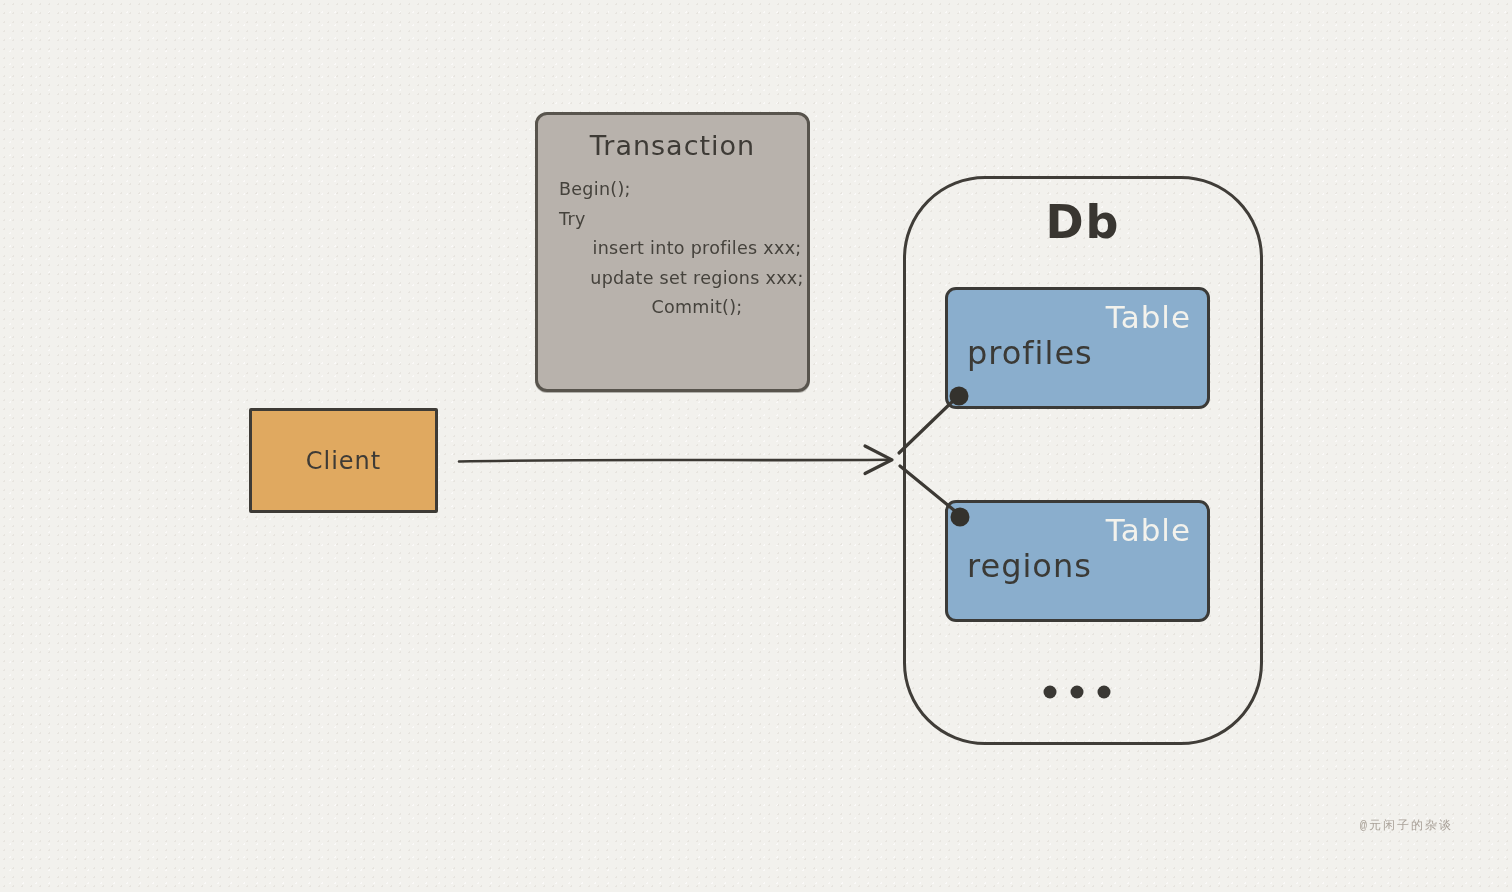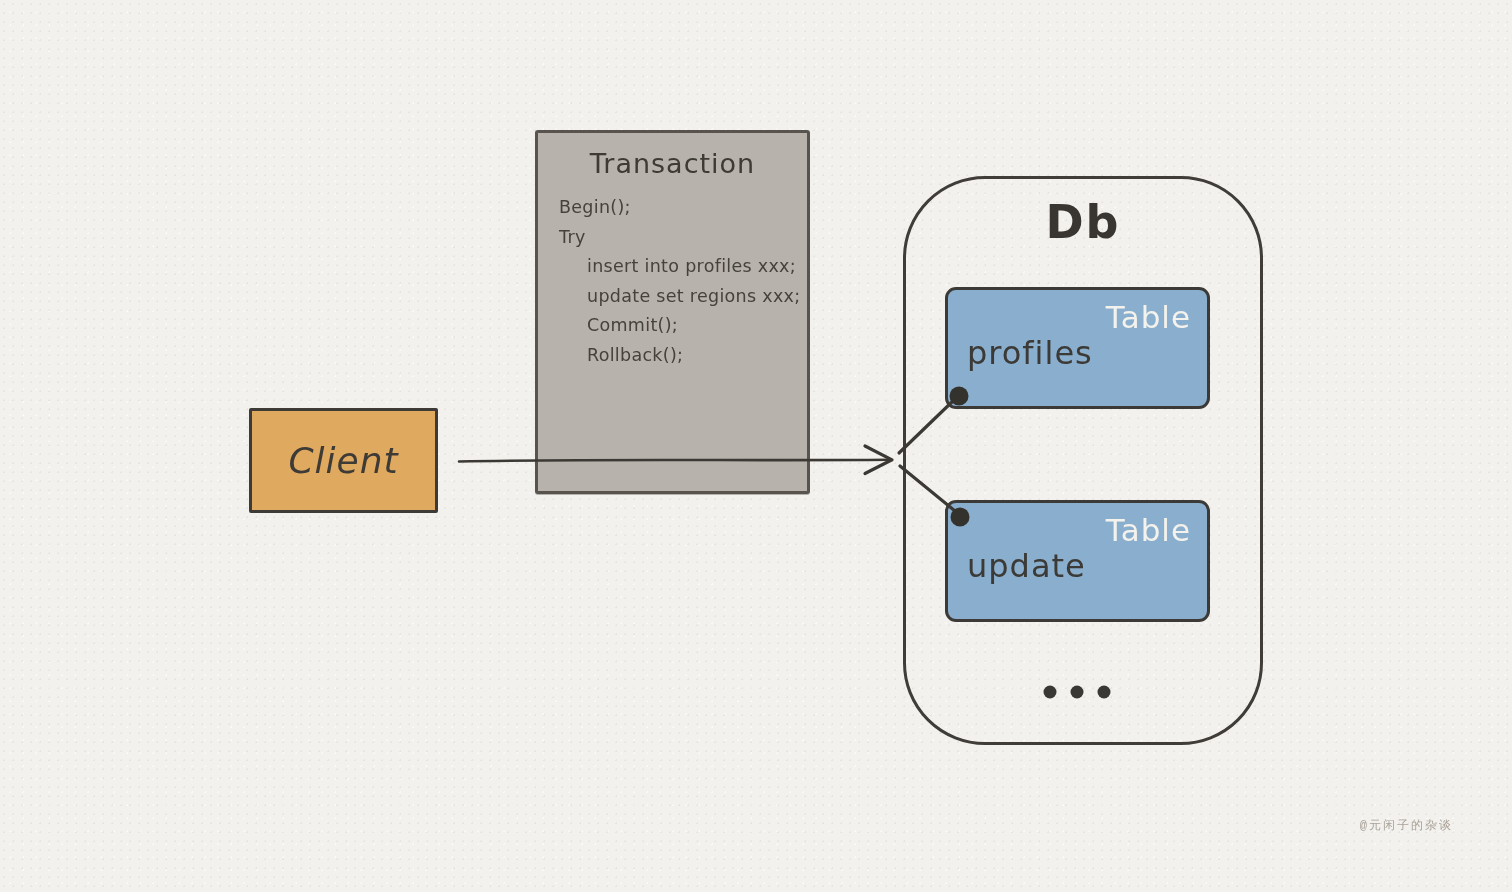--- a/index.html
+++ b/index.html
@@ -25,45 +25,45 @@
     background-image:
       radial-gradient(rgba(210,206,198,.35) 1px, transparent 1px),
       radial-gradient(rgba(255,255,255,.6) 1px, transparent 1px);
     background-size:9px 9px, 13px 13px;
     background-position:0 0, 4px 6px;
     color:var(--ink);
   }
 
   
   .transaction-box{
-    position:absolute;left:535px;top:130px;width:275px;height:364px;
+    position:absolute;left:535px;top:112px;width:275px;height:280px;
     background:var(--transaction-bg);
     border:3px solid var(--transaction-border);
-    border-radius:3px;
+    border-radius:12px;
     box-shadow:0 1px 0 rgba(60,57,52,.35);
   }
   .transaction-title{
     margin-top:15px;text-align:center;
     font-size:27px;letter-spacing:1px;color:#3e3b36;
   }
   .code{margin:14px 0 0 21px;}
   .code-line{
     font-size:17.5px;line-height:29.5px;color:#45423c;letter-spacing:.3px;
     white-space:nowrap;
   }
-  .code-line.indent{margin-left:28px;}
+  .code-line.indent{margin-left:28px;text-align:center;}
 
   
   .client-box{
     position:absolute;left:249px;top:408px;width:189px;height:105px;
     background:var(--client-bg);
     border:3px solid #3e3b36;border-radius:2px;
     display:flex;align-items:center;justify-content:center;
   }
-  .client-label{font-size:36px;letter-spacing:1px;color:#3e3b36;font-style:italic;}
+  .client-label{font-size:24px;letter-spacing:1px;color:#3e3b36;}
 
   
   .db-container{
     position:absolute;left:903px;top:176px;width:360px;height:569px;
     border:3px solid #403d38;border-radius:82px;
     background:transparent;
   }
   .db-title{
     margin-top:16px;text-align:center;
     font-size:46px;font-weight:600;letter-spacing:2px;color:#393631;
@@ -108,40 +108,39 @@
 <div class="canvas">
 
   <div class="transaction-box">
     <div class="transaction-title">Transaction</div>
     <div class="code">
       <div class="code-line">Begin();</div>
       <div class="code-line">Try</div>
       <div class="code-line indent">insert into profiles xxx;</div>
       <div class="code-line indent">update set regions xxx;</div>
       <div class="code-line indent">Commit();</div>
-      <div class="code-line indent">Rollback();</div>
     </div>
   </div>
 
   <div class="client-box">
     <span class="client-label">Client</span>
   </div>
 
   <div class="db-container">
     <div class="db-title">Db</div>
   </div>
 
   <div class="table-box profiles">
     <span class="table-badge">Table</span>
     <span class="table-name">profiles</span>
   </div>
 
   <div class="table-box regions">
     <span class="table-badge">Table</span>
-    <span class="table-name">update</span>
+    <span class="table-name">regions</span>
   </div>
 
   <svg class="overlay" viewBox="0 0 1512 892" xmlns="http://www.w3.org/2000/svg">
 
     <path d="M459,461.5 C600,458.5 750,461 888,459.8" stroke="#3c3934" stroke-width="2.6" fill="none" stroke-linecap="round"></path>
 
     <path d="M865,446 L892,459.8 M865,473.5 L892,459.8" stroke="#3c3934" stroke-width="3.2" fill="none" stroke-linecap="round"></path>
 
     <path d="M899,453 L954,400" stroke="#3c3934" stroke-width="3.2" fill="none" stroke-linecap="round"></path>
 

